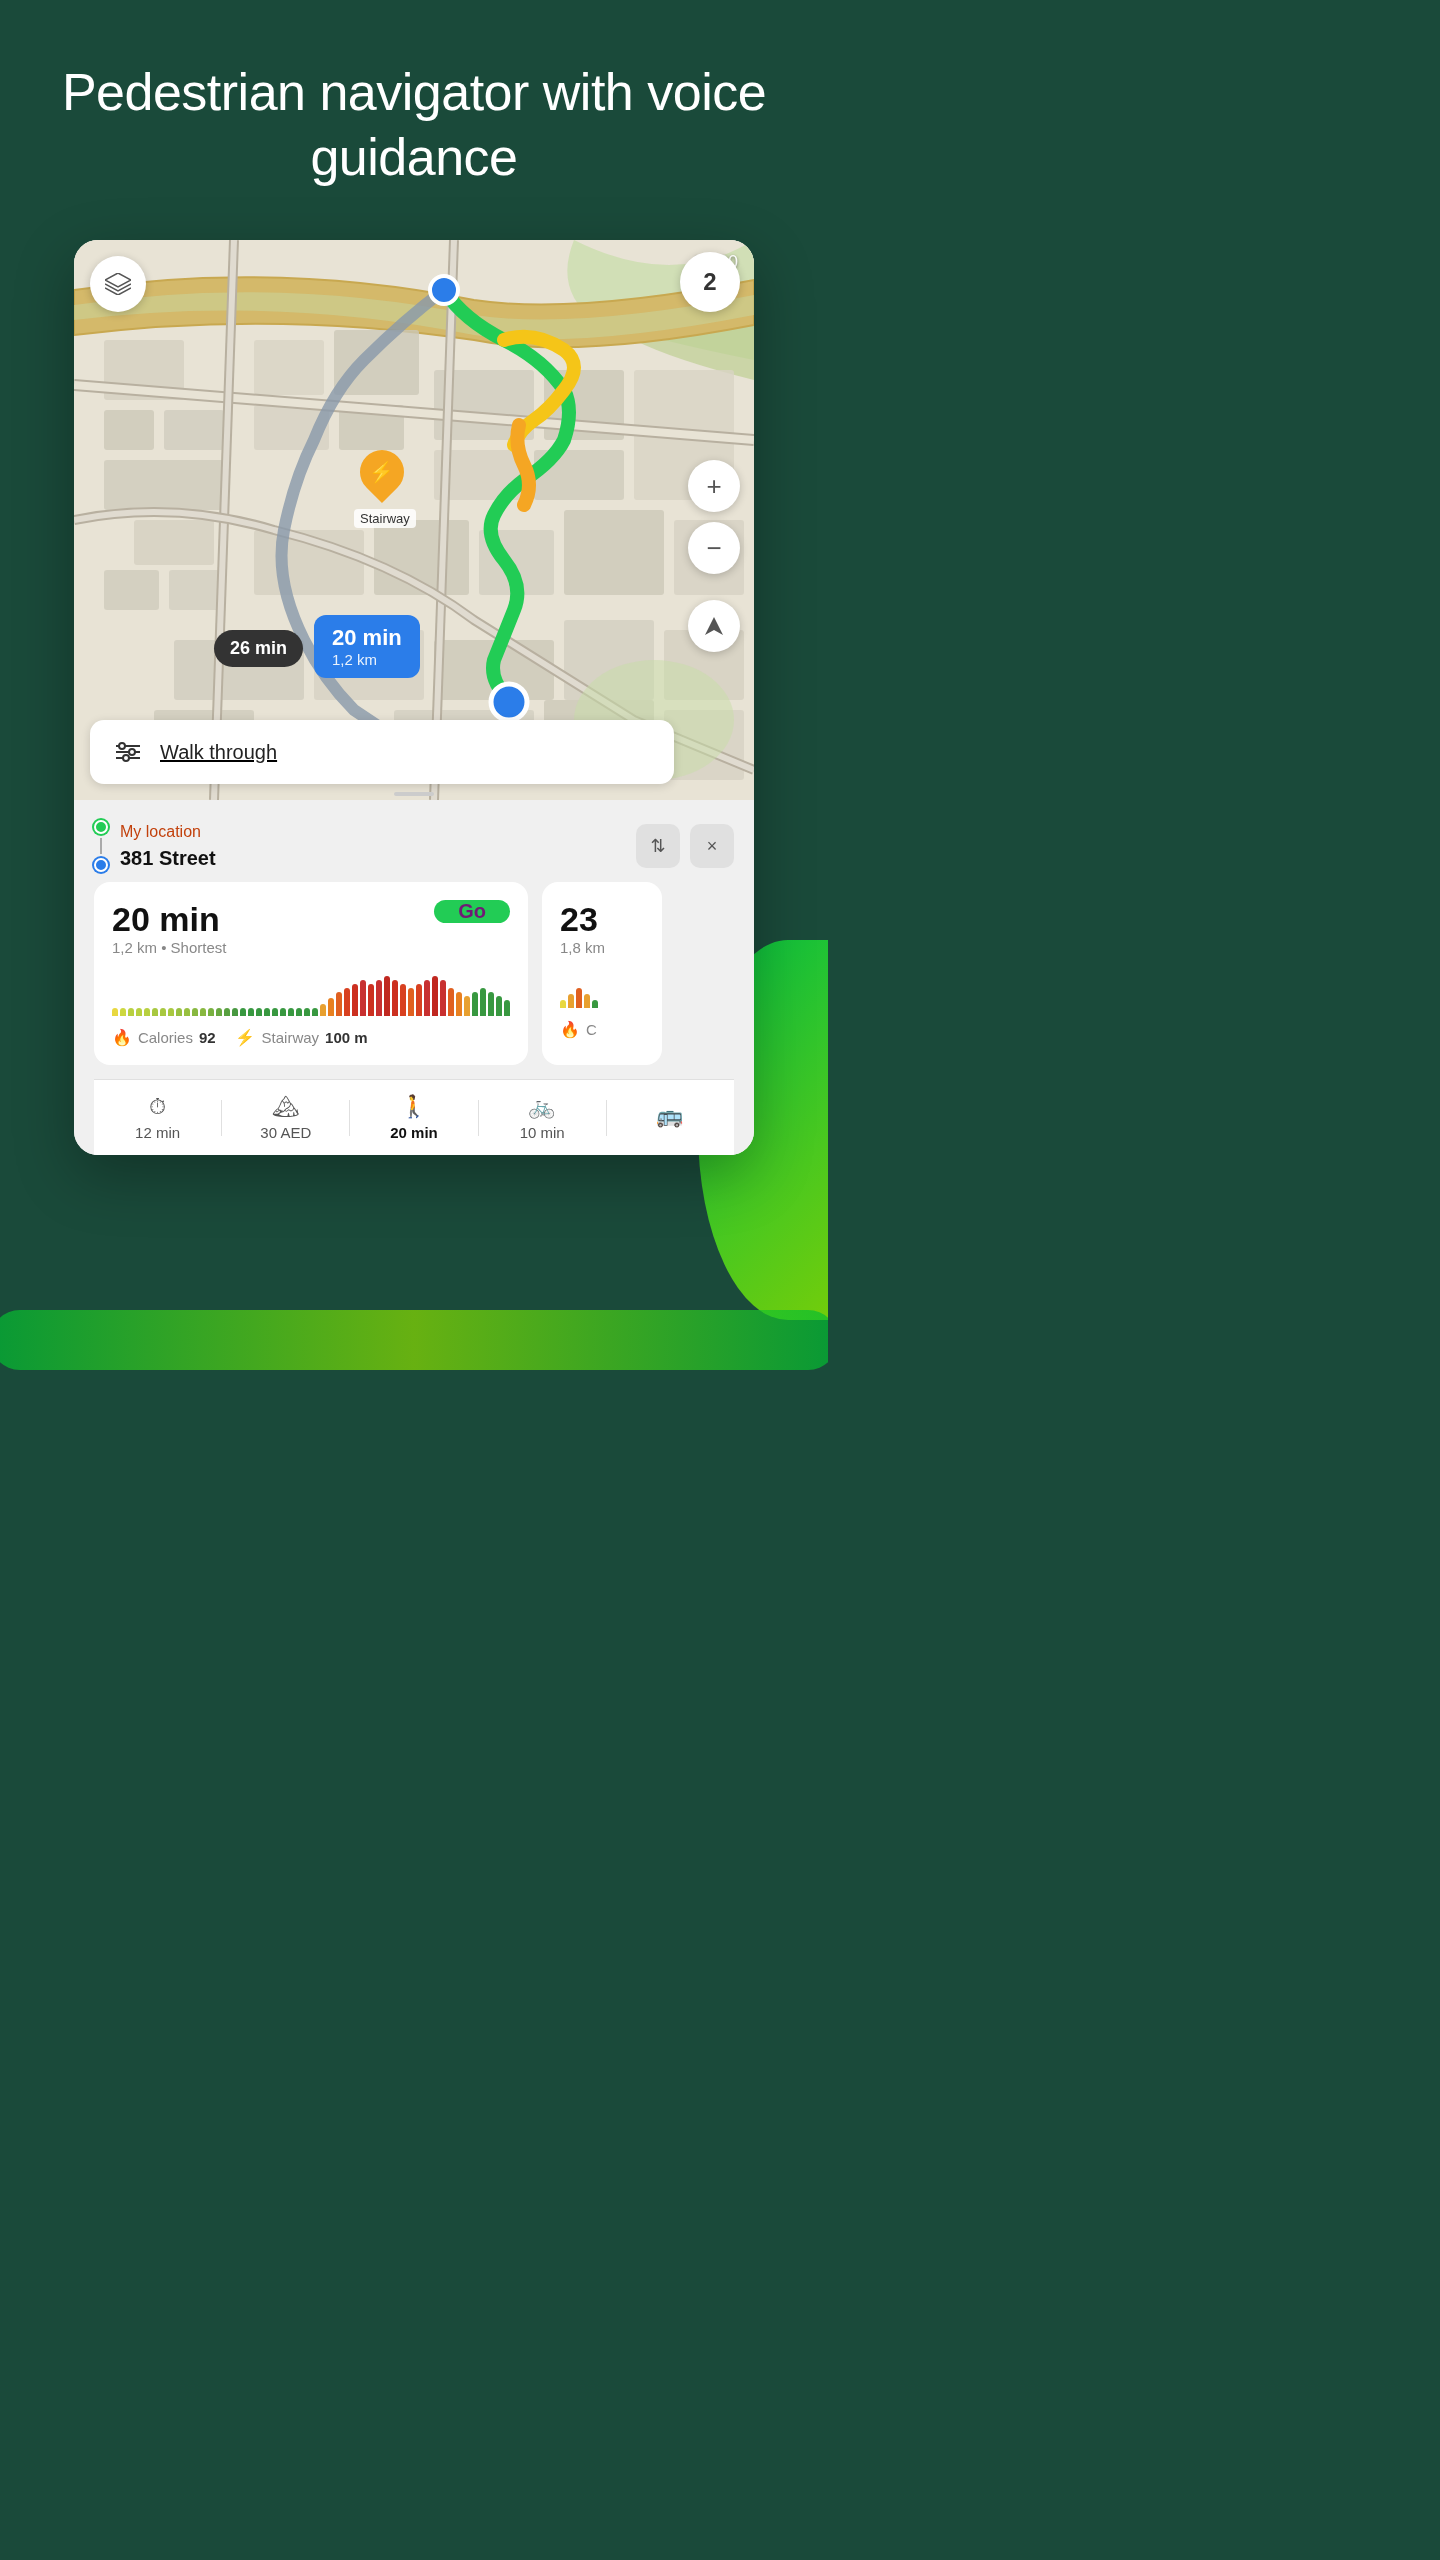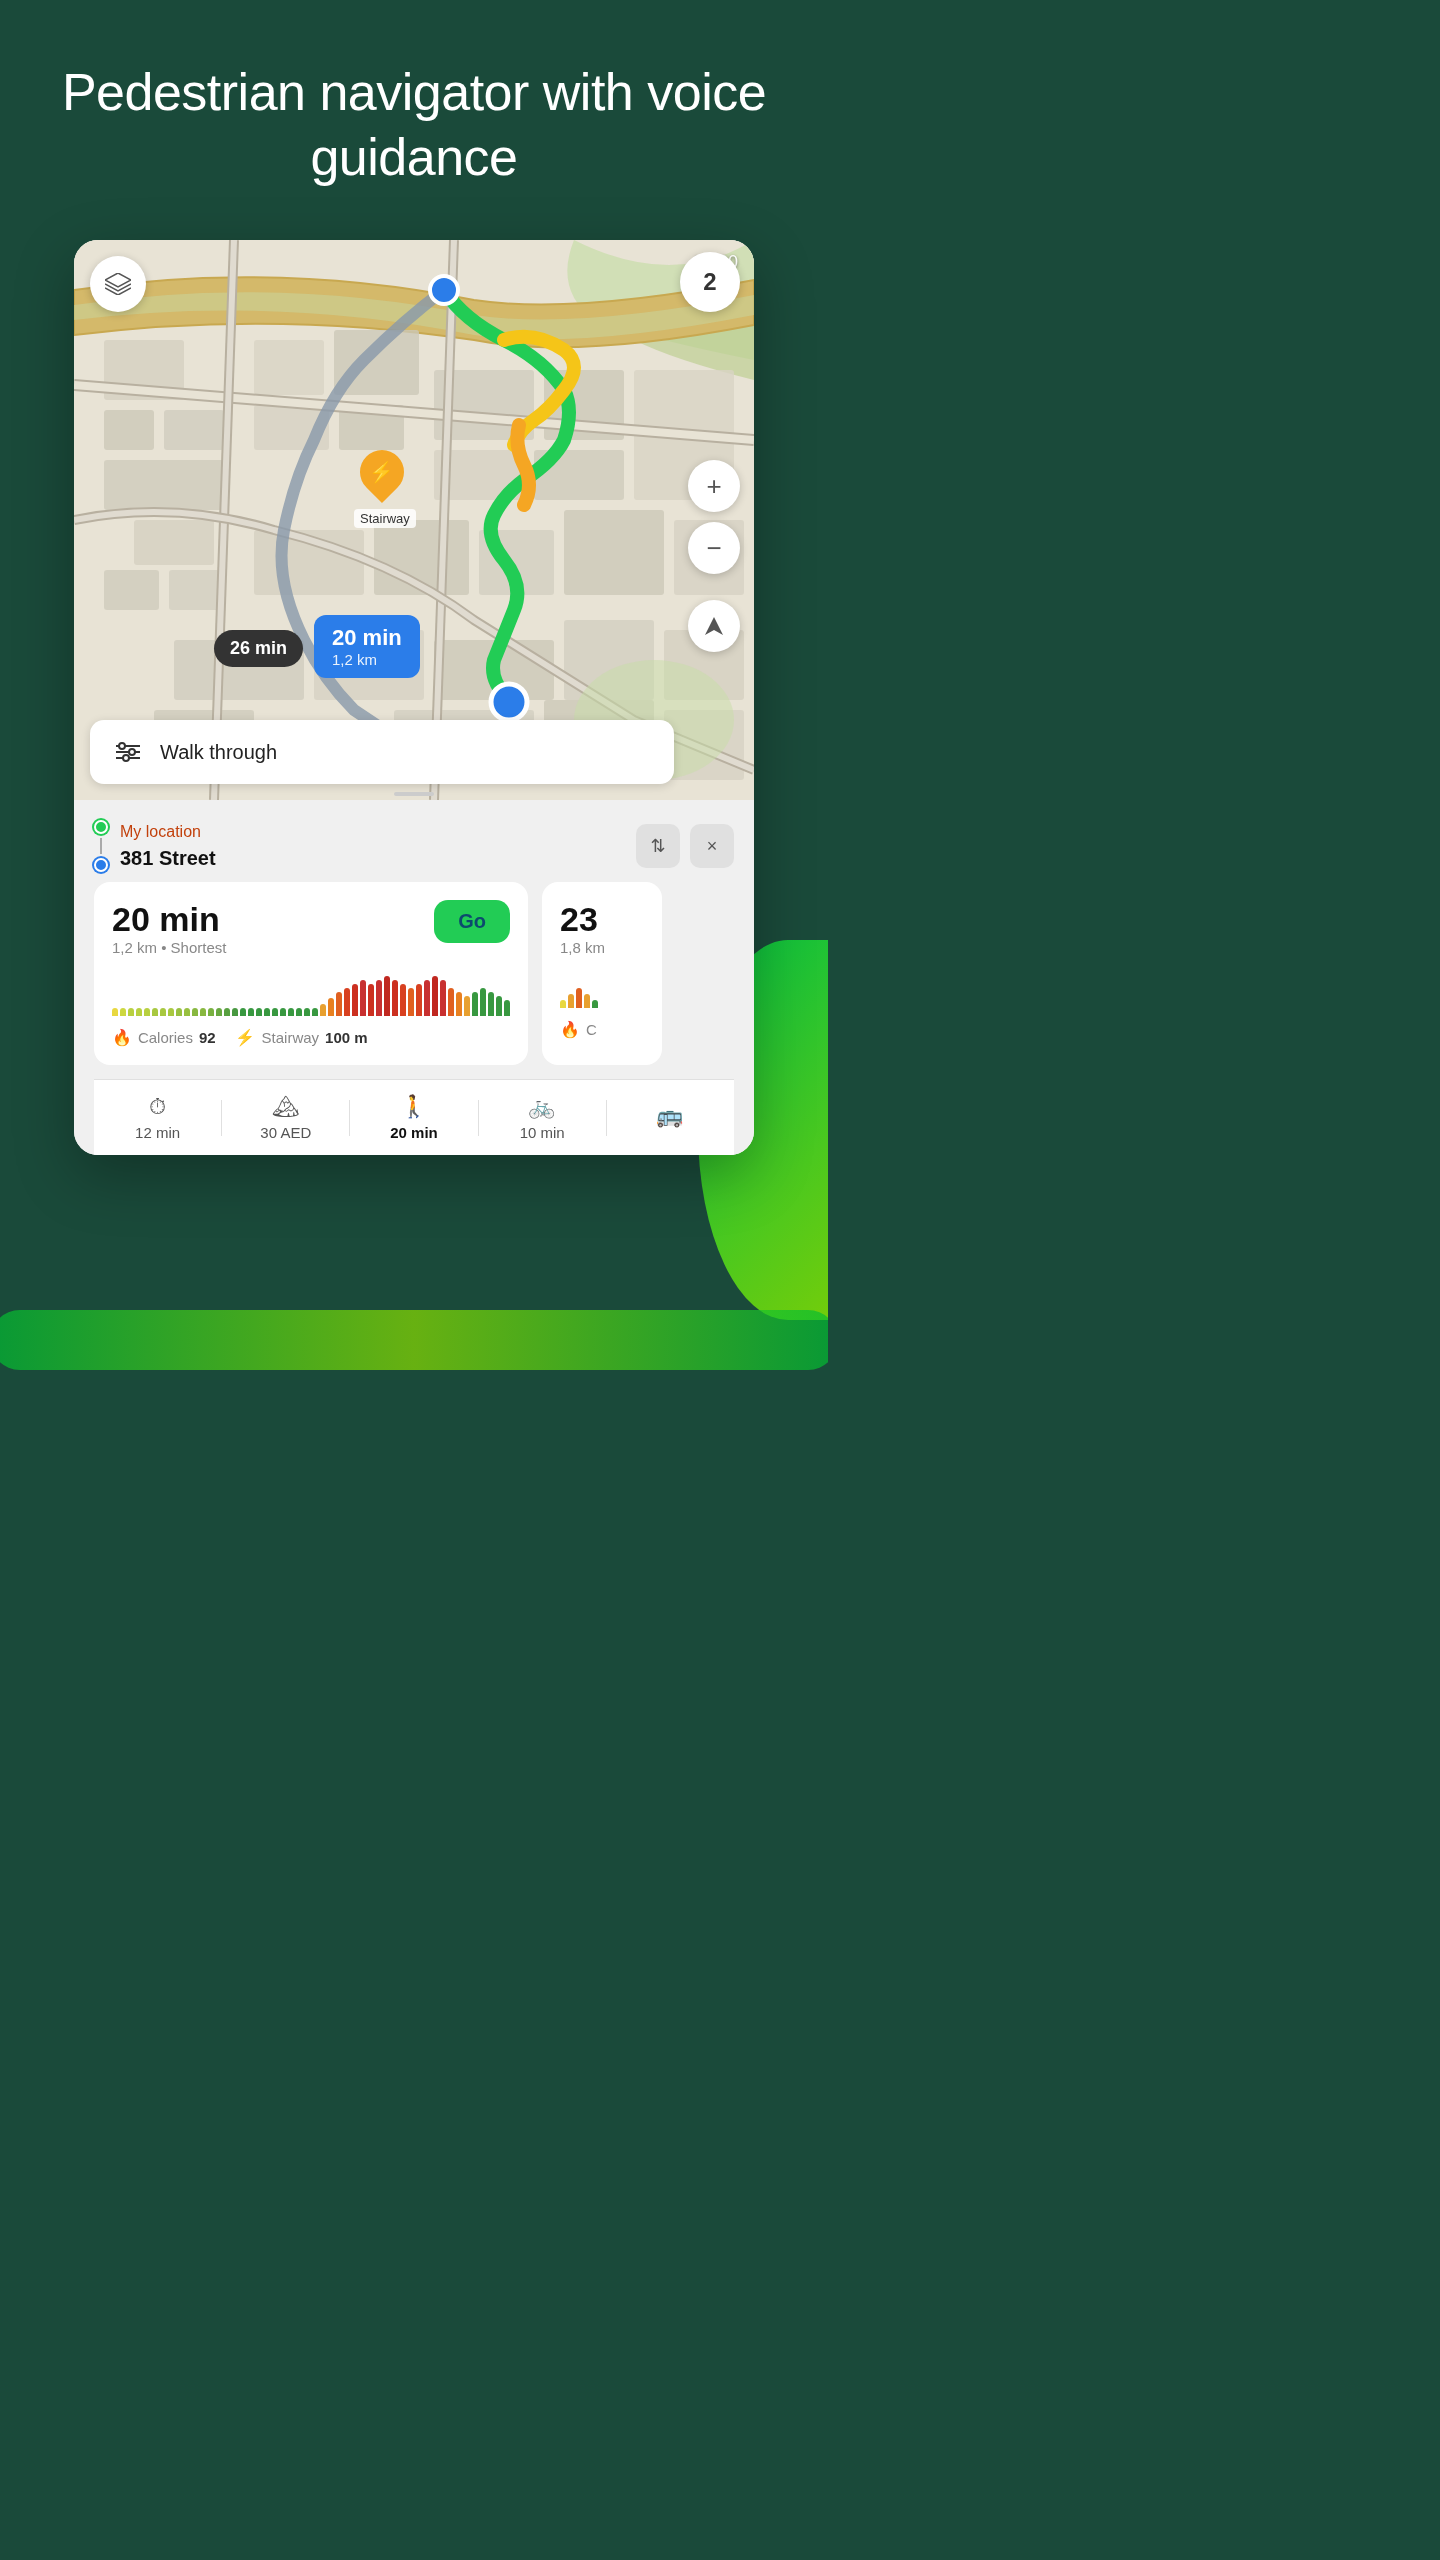--- a/index.html
+++ b/index.html
@@ -154,20 +154,21 @@
       bottom: 16px;
       left: 16px;
       right: 80px;
       background: white;
       border-radius: 14px;
       padding: 14px 20px;
       display: flex;
       align-items: center;
       gap: 14px;
       box-shadow: 0 2px 10px rgba(0,0,0,0.15);
+      text-decoration: underline;
     }
     .walk-through-icon {
       width: 36px; height: 36px;
       display: flex; align-items: center; justify-content: center;
       font-size: 20px; color: #333;
     }
     .walk-through-text {
       font-size: 20px;
       font-weight: 500;
       color: #222;
@@ -267,24 +268,24 @@
       font-weight: 700;
       color: #111;
     }
     .route-card-time-partial {
       font-size: 34px;
       font-weight: 700;
       color: #111;
     }
     .route-card-go {
       background: #22cc55;
-      color: #0c4a6e;
+      color: #701a75;
       border: none;
       border-radius: 14px;
-      padding: 10px 24px;
+      padding: 0 24px;
       font-size: 20px;
       font-weight: 700;
       cursor: pointer;
     }
     .route-card-sub {
       font-size: 15px;
       color: #888;
       margin-bottom: 12px;
     }
 

